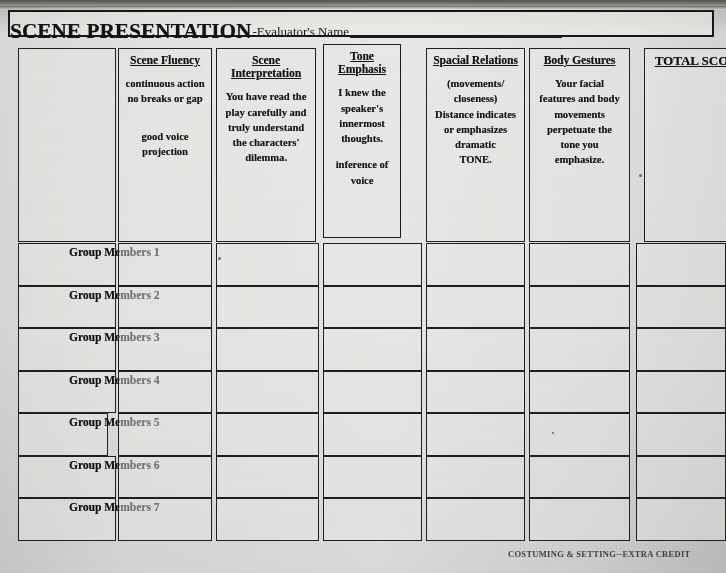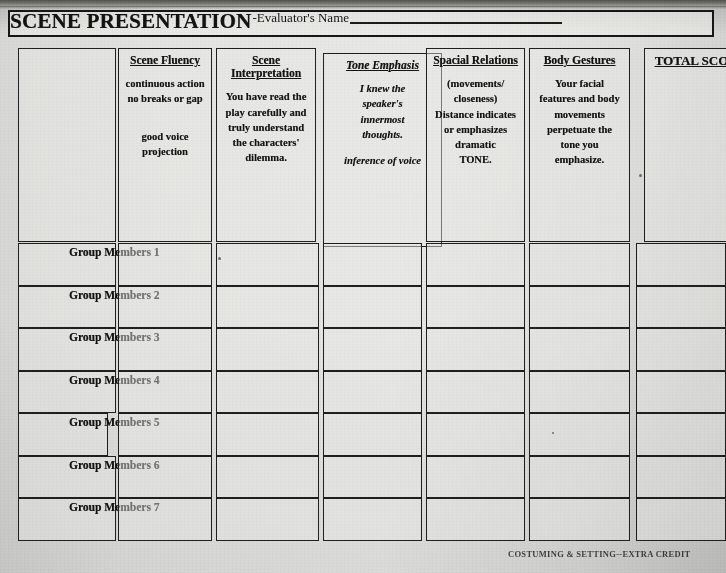--- a/index.html
+++ b/index.html
@@ -56,21 +56,21 @@
     width: 706px; height: 27px;
     border: 2px solid #151515;
     background: rgba(236,236,234,0.55);
     box-sizing: border-box;
   }
   .title-row {
     position: absolute;
     left: 10px; top: 11px;
     width: 700px; height: 40px;
     display: flex;
-    align-items: flex-start;
+    align-items: center;
     white-space: nowrap;
   }
   .title-main {
     font-size: 21px;
     font-weight: bold;
     letter-spacing: .2px;
     line-height: 1;
     text-shadow: 0.4px 0 0 rgba(0,0,0,.55);
   }
   .title-sub {
@@ -218,21 +218,21 @@
         <span class="head-title">Scene<br>Interpretation</span>
         <span class="head-desc">You have read the<br>play carefully and<br>truly understand<br>the characters'<br>dilemma.</span>
       </div>
       <div class="cell row-cell" style="left: 208px; top: 199px; width: 103px; height: 42.5px;"></div>
       <div class="cell row-cell" style="left: 208px; top: 241.5px; width: 103px; height: 42.5px;"></div>
       <div class="cell row-cell" style="left: 208px; top: 284px; width: 103px; height: 42.5px;"></div>
       <div class="cell row-cell" style="left: 208px; top: 326.5px; width: 103px; height: 42.5px;"></div>
       <div class="cell row-cell" style="left: 208px; top: 369px; width: 103px; height: 42.5px;"></div>
       <div class="cell row-cell" style="left: 208px; top: 411.5px; width: 103px; height: 42.5px;"></div>
       <div class="cell row-cell" style="left: 208px; top: 454px; width: 103px; height: 42.5px;"></div>
-      <div class="cell head-cell" style="left: 315px; top: 9px; width: 119px; height: 194px; font-style: italic;">
+      <div class="cell head-cell" style="left: 315px; top: 0; width: 78px; height: 194px;">
         <span class="head-title">Tone Emphasis</span>
         <span class="head-desc">I knew the<br>speaker's<br>innermost<br>thoughts.</span>
         <span class="head-desc gap-sm">inference of voice</span>
       </div>
       <div class="cell row-cell" style="left: 315px; top: 199px; width: 99px; height: 42.5px;"></div>
       <div class="cell row-cell" style="left: 315px; top: 241.5px; width: 99px; height: 42.5px;"></div>
       <div class="cell row-cell" style="left: 315px; top: 284px; width: 99px; height: 42.5px;"></div>
       <div class="cell row-cell" style="left: 315px; top: 326.5px; width: 99px; height: 42.5px;"></div>
       <div class="cell row-cell" style="left: 315px; top: 369px; width: 99px; height: 42.5px;"></div>
       <div class="cell row-cell" style="left: 315px; top: 411.5px; width: 99px; height: 42.5px;"></div>

